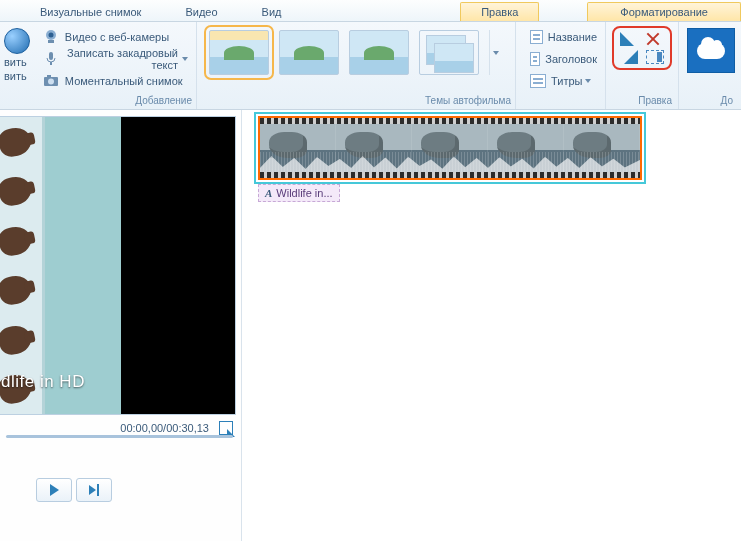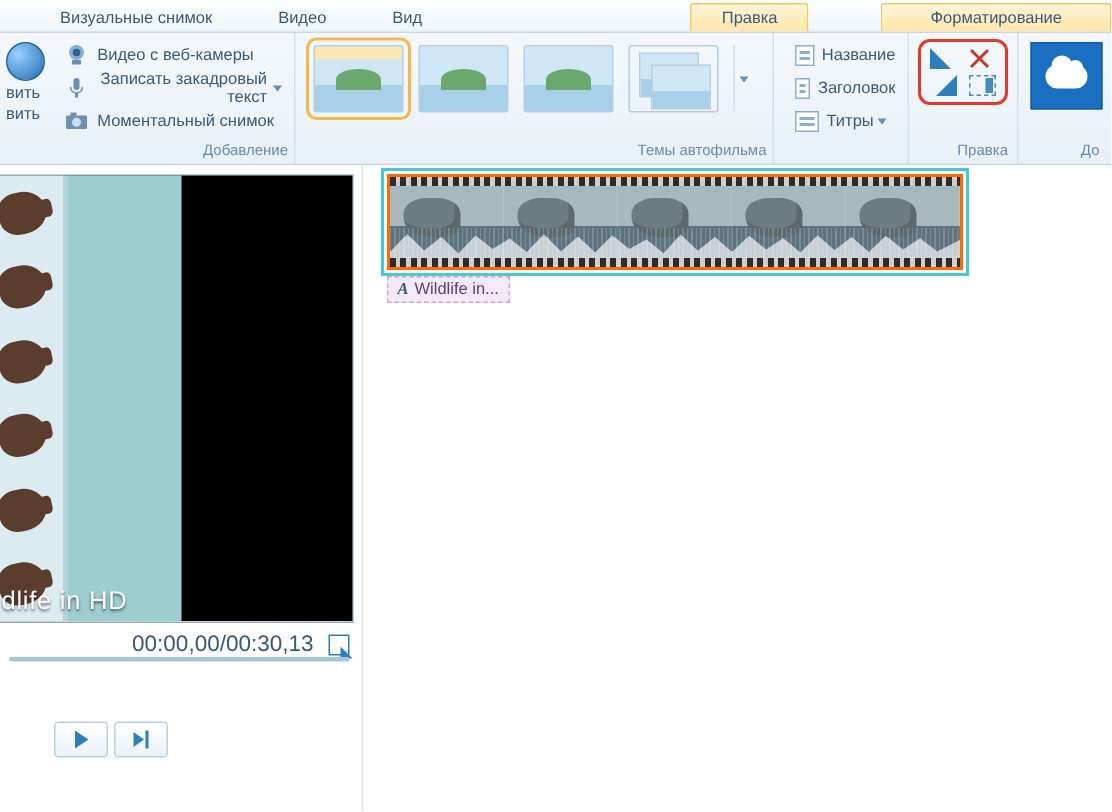--- a/index.html
+++ b/index.html
@@ -65,22 +65,22 @@
   .cloud-shape::after{ content:""; position:absolute; width:10px;height:10px;background:#fff;border-radius:50%; top:-3px; left:15px; }
 
   
   .workspace { display:flex; height: calc(541px - 22px - 88px); }
   .preview-pane { width: 242px; padding: 6px 0 6px 0; display:flex; flex-direction:column; border-right: 1px solid #d9e3ec; background:#fefefe; }
   .preview-box { width: 238px; height: 299px; border:1px solid #bcd0e1; background:#000; position:relative; margin-left:-2px; display:flex; }
   .preview-img { width: 122px; height: 100%; position:relative; overflow:hidden; background: linear-gradient(90deg,#dcebef 0 35%, #b4d3d8 35% 38%, #9ecdd0 38% 100%); }
   .horses { position:absolute; left:0; top:0; bottom:0; width:40px; display:flex; flex-direction:column; justify-content:space-around; }
   .horse { width:32px; height:28px; background:#5a3d2c; border-radius:40% 50% 50% 40%; position:relative; transform: rotate(-12deg); }
   .horse::after{ content:""; position:absolute; right:-4px; top:8px; width:10px;height:12px;background:#5a3d2c; border-radius:30%; }
-  .preview-caption { position:absolute; left:0; bottom:3px; color:#fff; font-size:17px; font-family: "Segoe UI Light","Segoe UI",sans-serif; text-shadow:0 1px 2px rgba(0,0,0,.6); padding-left:2px; letter-spacing:.5px; }
-  .preview-info { display:flex; justify-content:flex-end; align-items:center; gap:10px; padding: 6px 8px 0 0; color:#3a5a7a; font-size:15px; }
+  .preview-caption { position:absolute; left:0; bottom:22px; color:#fff; font-size:17px; font-family: "Segoe UI Light","Segoe UI",sans-serif; text-shadow:0 1px 2px rgba(0,0,0,.6); padding-left:2px; letter-spacing:.5px; }
+  .preview-info { display:flex; justify-content:flex-end; align-items:center; gap:10px; padding: 6px 8px 0 0; color:#3a5a7a; font-size:11px; }
   .fs-icon { width:14px;height:14px;border:1px solid #2c7fb8; position:relative; cursor:pointer; }
   .fs-icon::after{ content:""; position:absolute; right:-3px; bottom:-3px; width:0;height:0;border-left:8px solid #2c7fb8;border-top:8px solid transparent; }
 
   
   .transport { margin-top:34px; display:flex; align-items:center; gap:4px; padding-left:4px; }
   .ctrl-btn { width:36px; height:24px; border:1px solid #b8cde0; border-radius:3px; background:linear-gradient(#fff,#eaf2f9); display:flex; align-items:center; justify-content:center; cursor:pointer; }
   .play-tri { width:0;height:0;border-left:9px solid #2c7fb8;border-top:6px solid transparent;border-bottom:6px solid transparent; }
   .step-tri { display:flex; align-items:center; gap:1px; }
   .step-tri .bar{ width:2px;height:12px;background:#2c7fb8; }
   .slider-track { height:3px; background:#a8c3dc; margin: 0 8px 6px 6px; border-radius:2px; position:relative; }

